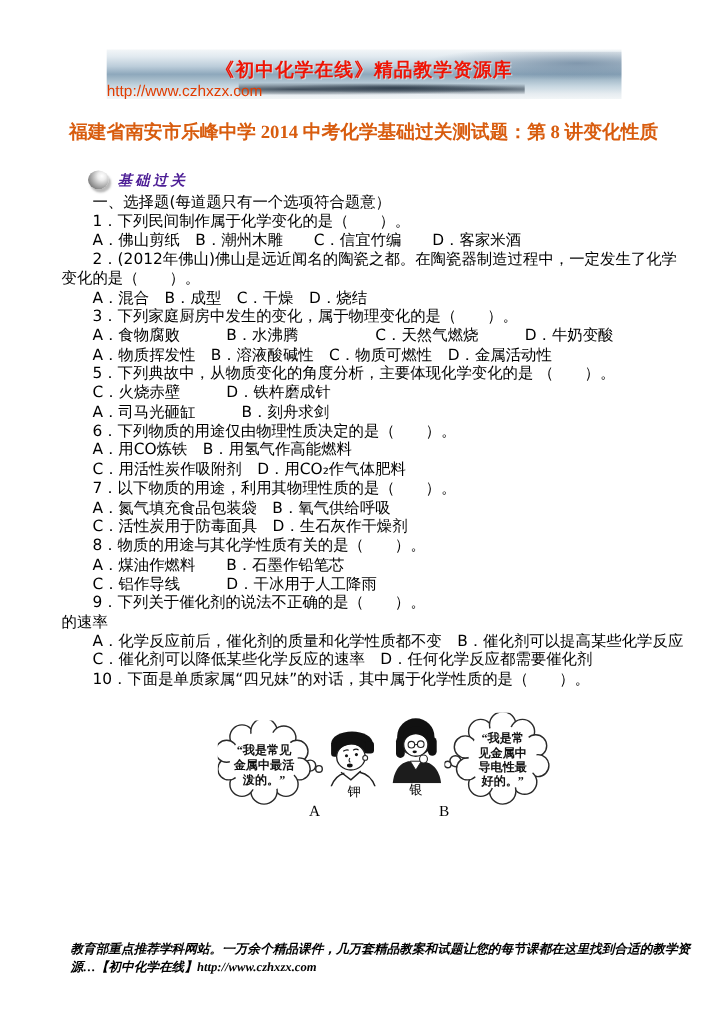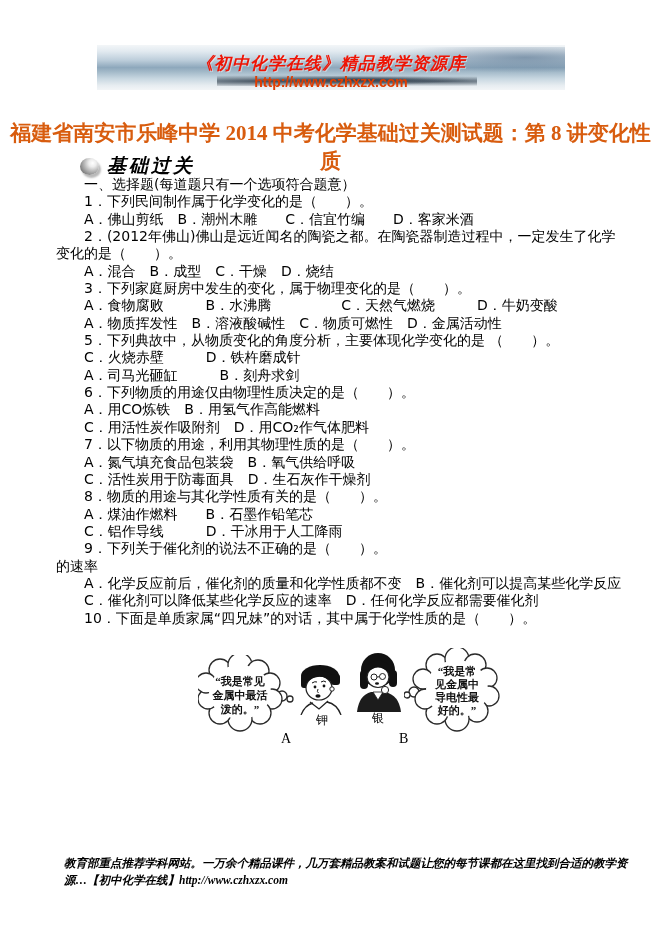--- a/index.html
+++ b/index.html
@@ -16,46 +16,46 @@
     background:radial-gradient(ellipse at 70% 40%,rgba(70,100,130,.55),rgba(70,100,130,0) 70%);
   }
   .banner::after{content:"";position:absolute;left:120px;bottom:4px;width:260px;height:12px;
     background:
       radial-gradient(ellipse at 20% 60%,rgba(30,45,60,.8),rgba(30,45,60,0) 60%),
       radial-gradient(ellipse at 55% 50%,rgba(30,45,60,.75),rgba(30,45,60,0) 55%),
       radial-gradient(ellipse at 85% 60%,rgba(30,45,60,.7),rgba(30,45,60,0) 50%);
   }
   .banner-title{
     position:relative;z-index:2;margin-top:7px;text-align:center;
-    font-family:"Liberation Serif",serif;font-weight:bold;font-style:italic;
+    font-family:"Liberation Serif",serif;font-weight:bold;
     font-size:17px;letter-spacing:1px;color:var(--banner-red,#ee1405);
     text-shadow:1px 1px 0 rgba(255,255,255,.45);
   }
   .banner-url{
-    position:relative;z-index:2;margin-top:-1px;text-align:center;
-    font-family:"Liberation Sans",sans-serif;font-weight:bold;
+    position:relative;z-index:2;margin-top:-1px;
+    font-family:"Liberation Sans",sans-serif;font-weight:normal;
     font-size:14px;color:var(--url-red,#e03c00);
   }
   
   .page-title{
-    position:absolute;left:0;right:0;top:119px;text-align:center;
-    font-family:"Liberation Serif",serif;font-weight:bold;font-size:21px;
+    position:absolute;left:0;right:0;top:108px;text-align:center;
+    font-family:"Liberation Serif",serif;font-weight:bold;font-size:17px;
     color:var(--title-orange,#d85c0e);
   }
   
   .section{position:absolute;left:80px;top:153px;height:22px;}
   .ball{
     display:inline-block;width:19px;height:17px;border-radius:50%;vertical-align:middle;
     background:radial-gradient(circle at 66% 30%,#ffffff 0%,#ececec 22%,#a9a9a9 55%,#6d6d6d 85%,#5a5a5a 100%);
     box-shadow:2px 3px 2px rgba(0,0,0,.28);
   }
   .section-label{
     margin-left:8px;vertical-align:middle;
     font-family:Liberation Sans, sans-serif;font-weight:bold;font-style:italic;
-    font-size:19px;letter-spacing:3px;color:#000000;
+    font-size:13px;letter-spacing:3px;color:#4c1d95;
   }
   
   .doc-lines{
     position:absolute;left:56px;top:176px;width:560px;
     font-size:14px;line-height:17.35px;white-space:nowrap;
   }
   .ln{padding-left:28px;}
   .ln.wrap{padding-left:0;}
   
   .cartoon{position:absolute;left:0;top:0;width:661px;height:936px;pointer-events:none;}

